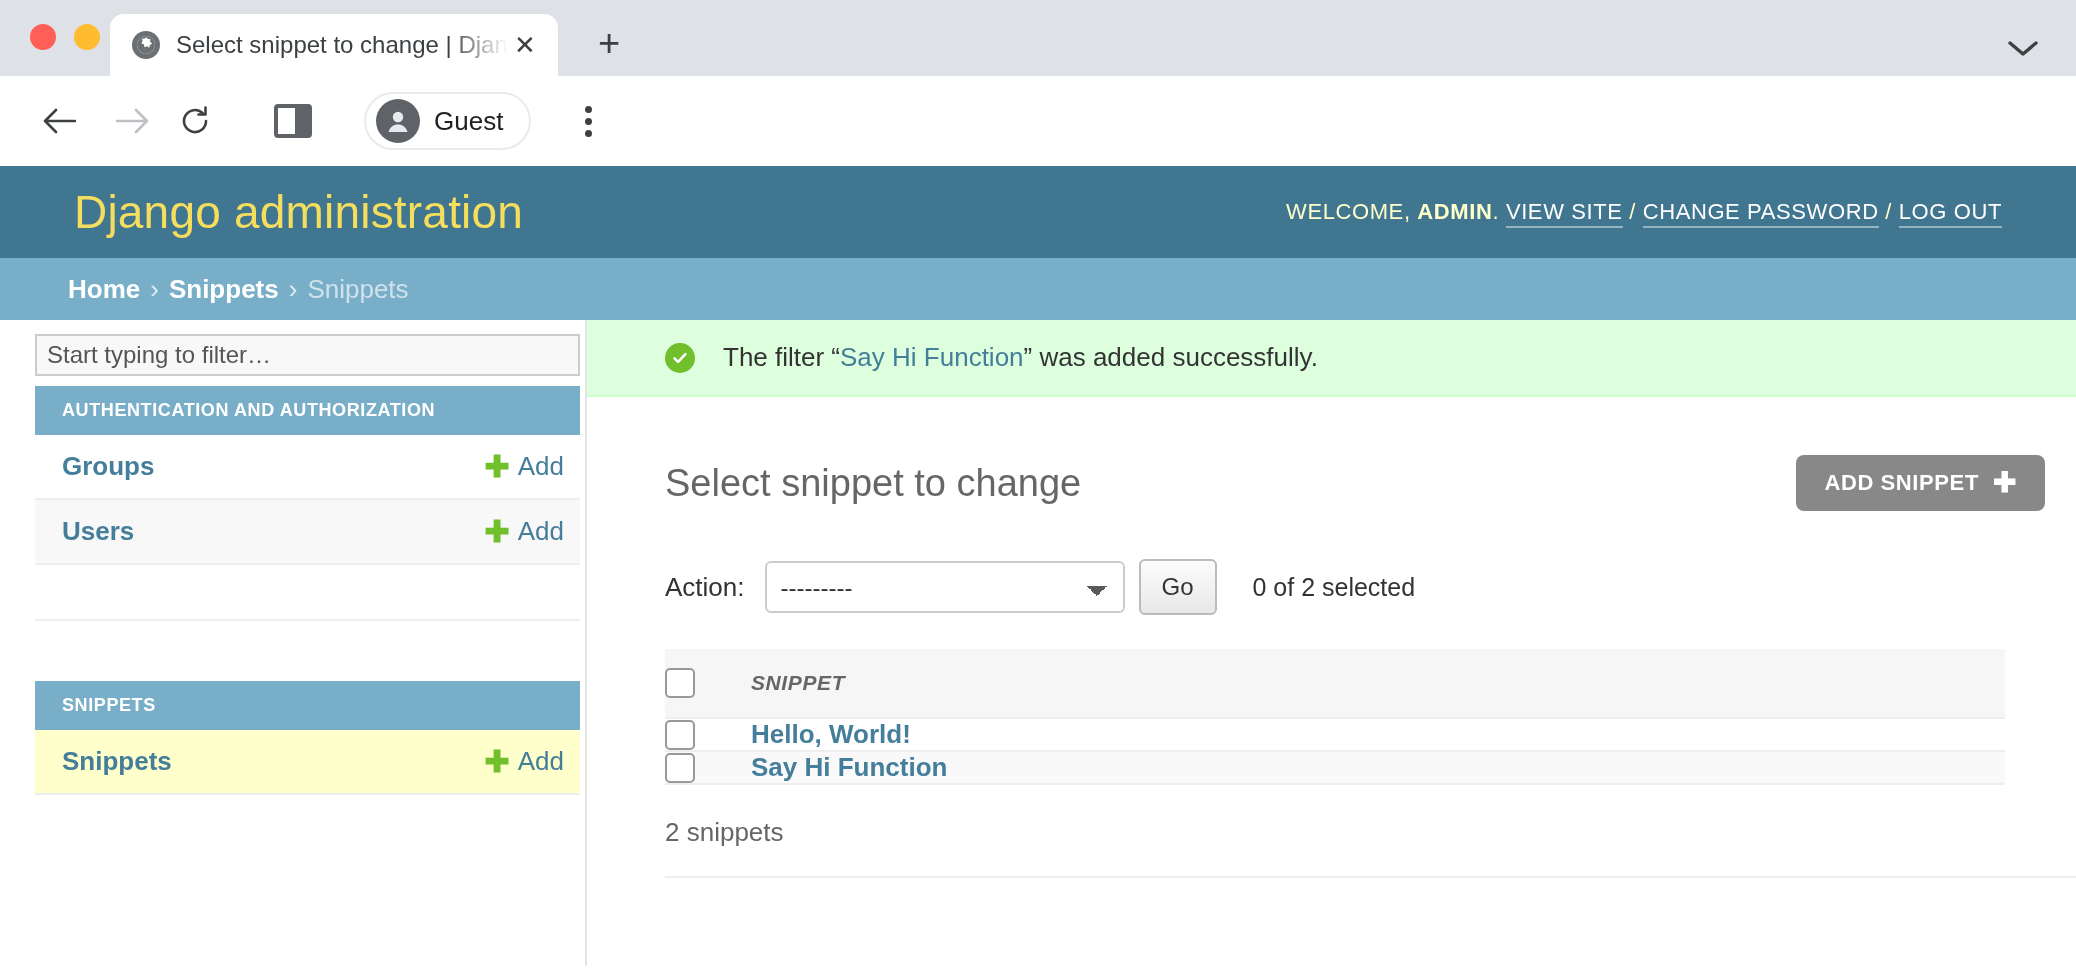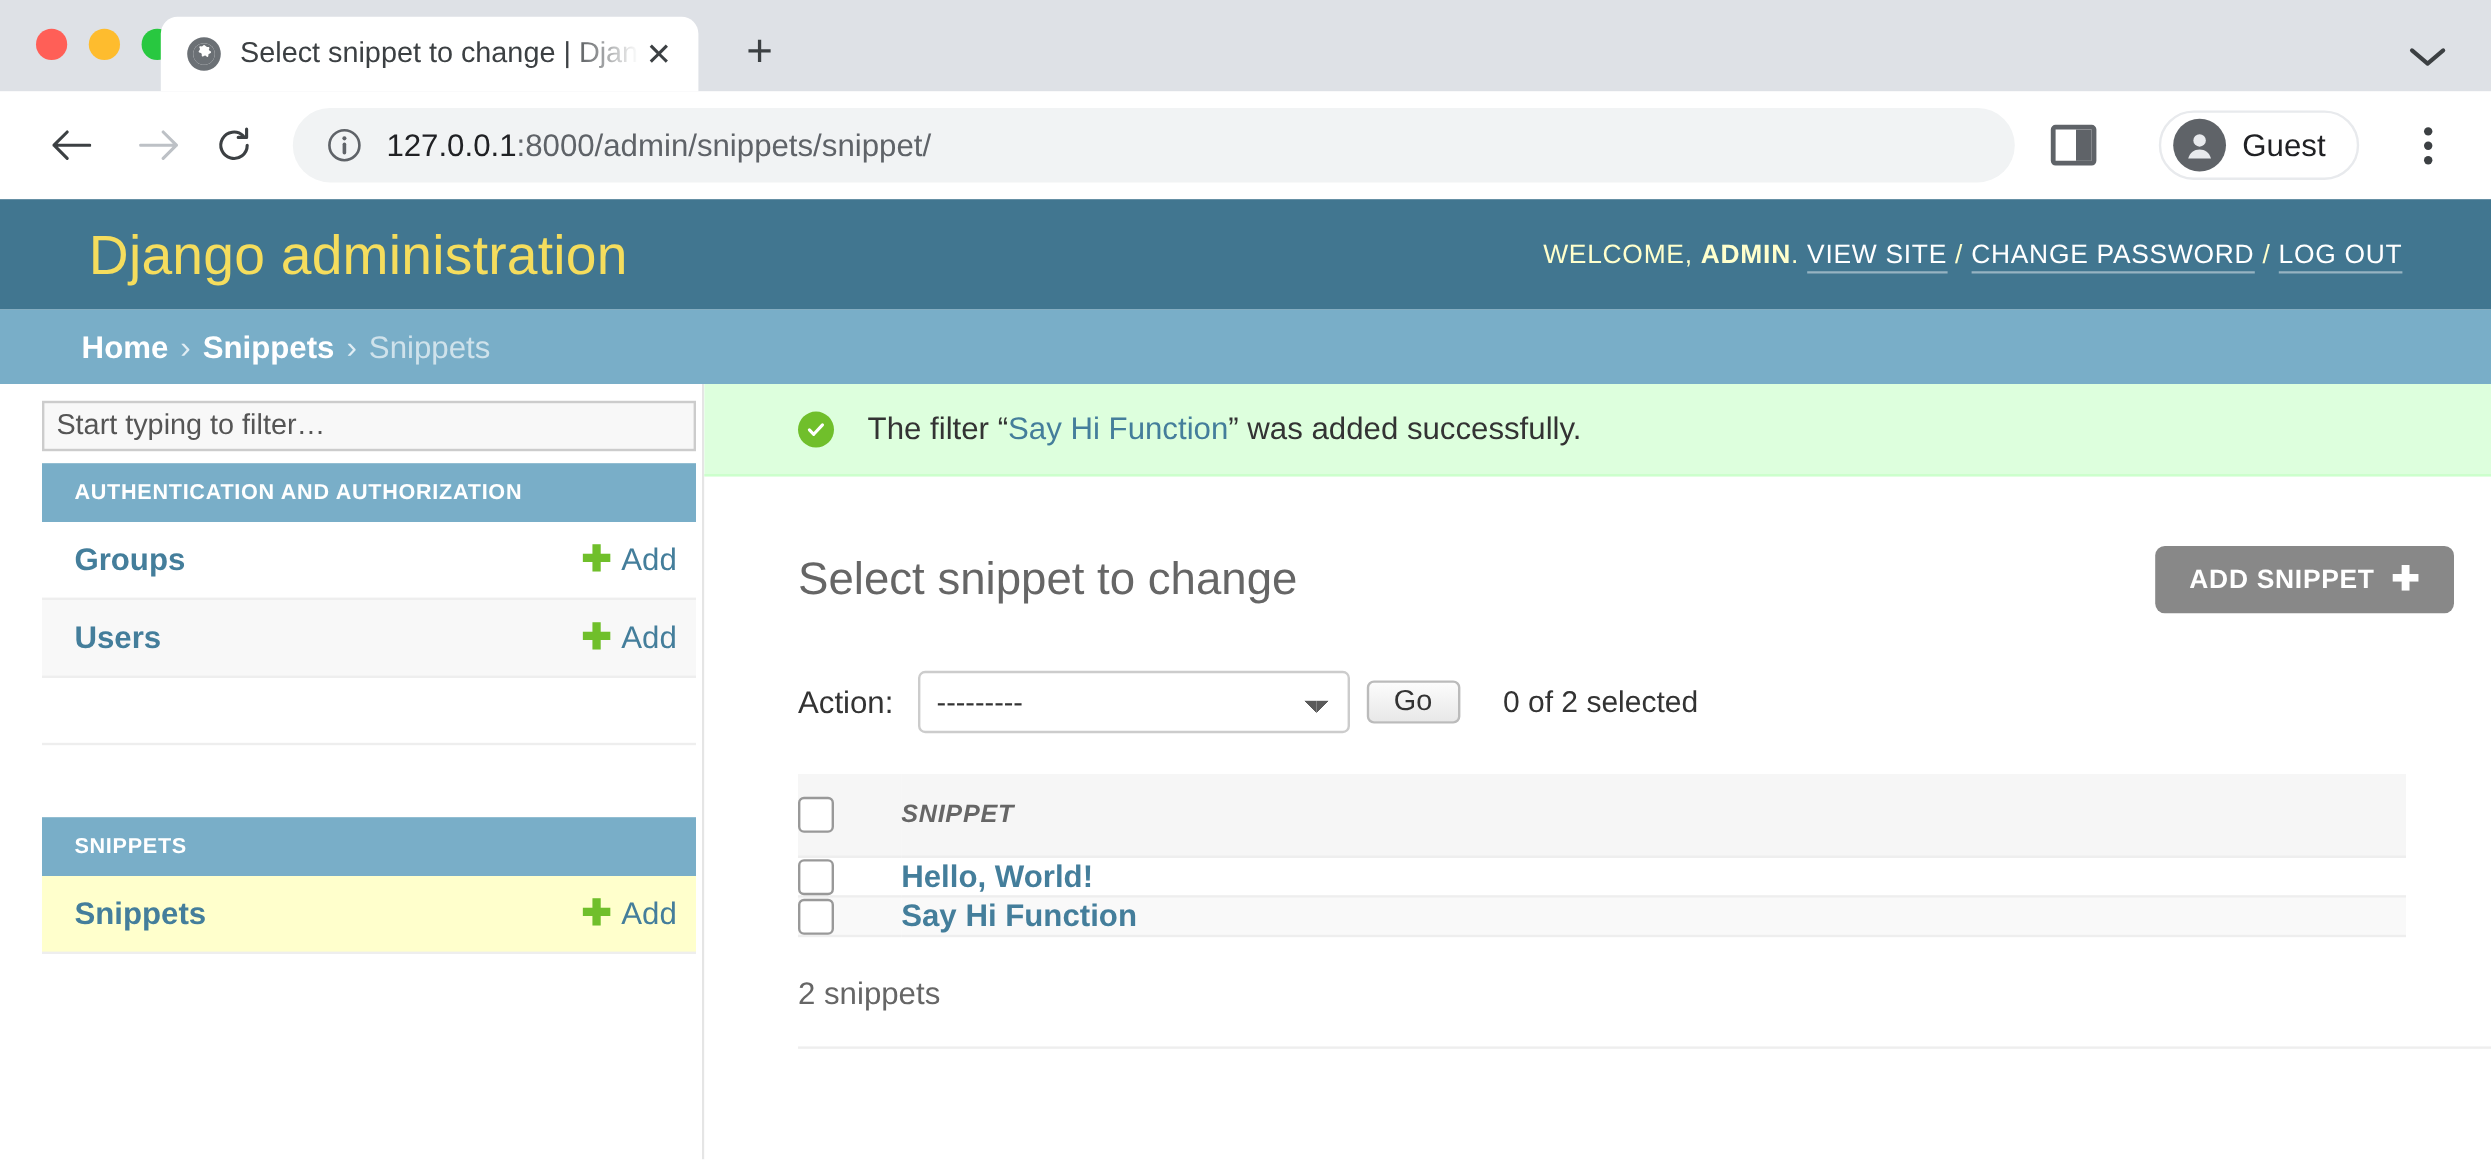--- a/index.html
+++ b/index.html
@@ -23,21 +23,21 @@
   .traffic {
     display: flex; align-items: center; gap: 18px;
     position: absolute; left: 30px; top: 24px;
   }
   .dot { width: 26px; height: 26px; border-radius: 50%; }
   .dot.red { background: #ff5f57; }
   .dot.yellow { background: #febc2e; }
   .dot.green { background: #28c840; }
 
   .tab {
-    margin-left: 106px;
+    margin-left: 82px;
     width: 448px; height: 62px;
     background: #ffffff;
     border-radius: 14px 14px 0 0;
     display: flex; align-items: center;
     padding: 0 16px 0 22px;
     position: relative;
   }
   .tab-favicon {
     width: 28px; height: 28px; border-radius: 50%;
     background: #6b7075;
@@ -299,21 +299,21 @@
     -webkit-appearance: none;
     background-image:
       linear-gradient(45deg, transparent 50%, #5a5a5a 50%),
       linear-gradient(135deg, #5a5a5a 50%, transparent 50%);
     background-position: calc(100% - 26px) 23px, calc(100% - 16px) 23px;
     background-size: 10px 10px, 10px 10px;
     background-repeat: no-repeat;
   }
   .go-btn {
     margin-left: 14px;
-    height: 36px;
+    height: 56px;
     min-width: 78px;
     border: 2px solid #bbb;
     border-radius: 6px;
     background: linear-gradient(#fcfcfc, #e8e8e8);
     font-size: 24px;
     color: #333;
     font-family: "Liberation Sans", sans-serif;
   }
   .action-counter { margin-left: 36px; font-size: 25px; color: #333; }
 
@@ -410,30 +410,20 @@
           <path d="M20 4l11 11-11 11M31 15H1" stroke="#bdc1c6" stroke-width="2.6" fill="none" stroke-linecap="round" stroke-linejoin="round"></path>
         </svg>
     </span>
     <span class="tb-btn reload">
       <svg width="32" height="32" viewBox="0 0 32 32">
           <path d="M27 16a11 11 0 11-3.3-7.8" stroke="#3c4043" stroke-width="2.6" fill="none" stroke-linecap="round"></path>
           <path d="M26.5 2.5v7h-7" stroke="#3c4043" stroke-width="2.6" fill="none" stroke-linecap="round" stroke-linejoin="round"></path>
         </svg>
     </span>
 
-    <div class="omnibox">
-      <span class="omni-info">
-        <svg width="30" height="30" viewBox="0 0 30 30">
-            <circle cx="15" cy="15" r="12.5" stroke="#5f6368" stroke-width="2.2" fill="none"></circle>
-            <circle cx="15" cy="9.3" r="1.7" fill="#5f6368"></circle>
-            <rect x="13.5" y="12.8" width="3" height="10" rx="1.5" fill="#5f6368"></rect>
-          </svg>
-      </span>
-      <span class="omni-url"><span>127.0.0.1</span><span class="dim">:8000/admin/snippets/snippet/</span></span>
-    </div>
 
     <div class="tb-right">
       <span class="tb-btn">
         <span class="split-icon"></span>
       </span>
       <div class="profile-pill">
         <span class="avatar">
           <svg width="30" height="30" viewBox="0 0 30 30">
               <circle cx="15" cy="11" r="5.2" fill="#e8eaed"></circle>
               <path d="M5.5 26c1.4-5 5-7.5 9.5-7.5S23.1 21 24.5 26z" fill="#e8eaed"></path>

